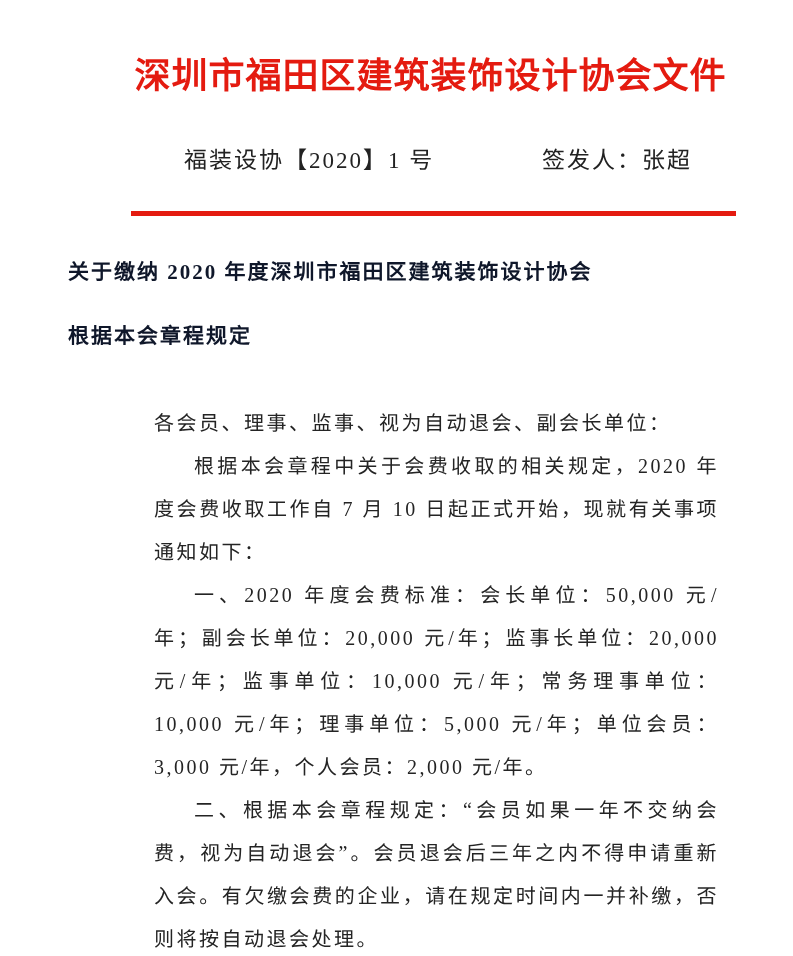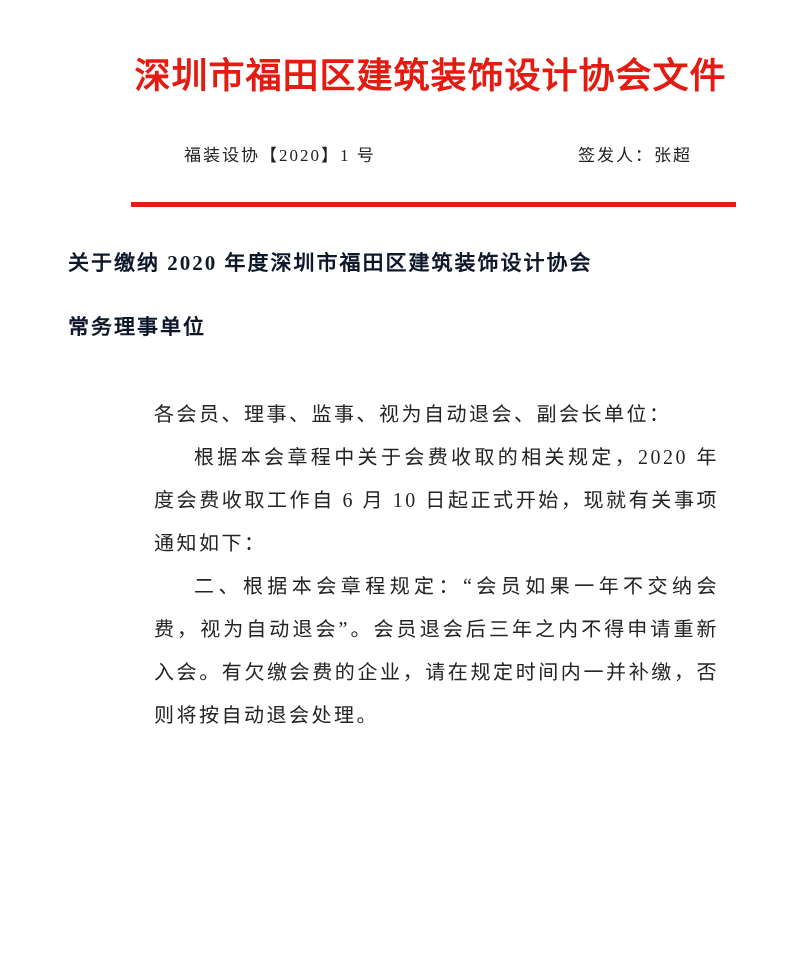--- a/index.html
+++ b/index.html
@@ -29,21 +29,21 @@
     font-weight: bold;
     letter-spacing: 1px;
     line-height: 52px;
     white-space: nowrap;
   }
   .doc-info {
     display: flex;
     justify-content: space-between;
     align-items: baseline;
     margin: 22px 118px 0 133px;
-    font-size: 17px;
+    font-size: 23px;
     letter-spacing: 2px;
     color: #222222;
   }
   .red-rule {
     margin: 19px 0 0 97px;
     width: 605px;
     height: 5px;
     background: var(--header-red);
   }
   .doc-title {
@@ -75,23 +75,24 @@
 
   <div class="doc-info">
     <span class="doc-number">福装设协【2020】1 号</span>
     <span class="signer">签发人：张超</span>
   </div>
 
   <div class="red-rule"></div>
 
   <div class="doc-title">
     <div>关于缴纳 2020 年度深圳市福田区建筑装饰设计协会</div>
-    <div>常务理事单位</div>
+    <div>根据本会章程规定</div>
   </div>
 
   <div class="body-text">
     <p>各会员、理事、监事、视为自动退会、副会长单位：</p>
-    <p class="indent">根据本会章程中关于会费收取的相关规定，2020 年度会费收取工作自 6 月 10 日起正式开始，现就有关事项通知如下：</p>
+    <p class="indent">根据本会章程中关于会费收取的相关规定，2020 年度会费收取工作自 7 月 10 日起正式开始，现就有关事项通知如下：</p>
+    <p class="indent">一、2020 年度会费标准：会长单位：50,000 元/年；副会长单位：20,000 元/年；监事长单位：20,000 元/年；监事单位：10,000 元/年；常务理事单位：10,000 元/年；理事单位：5,000 元/年；单位会员：3,000 元/年，个人会员：2,000 元/年。</p>
     <p class="indent">二、根据本会章程规定：“会员如果一年不交纳会费，视为自动退会”。会员退会后三年之内不得申请重新入会。有欠缴会费的企业，请在规定时间内一并补缴，否则将按自动退会处理。</p>
 
   </div>
 
 </div>
 
 </body></html>

